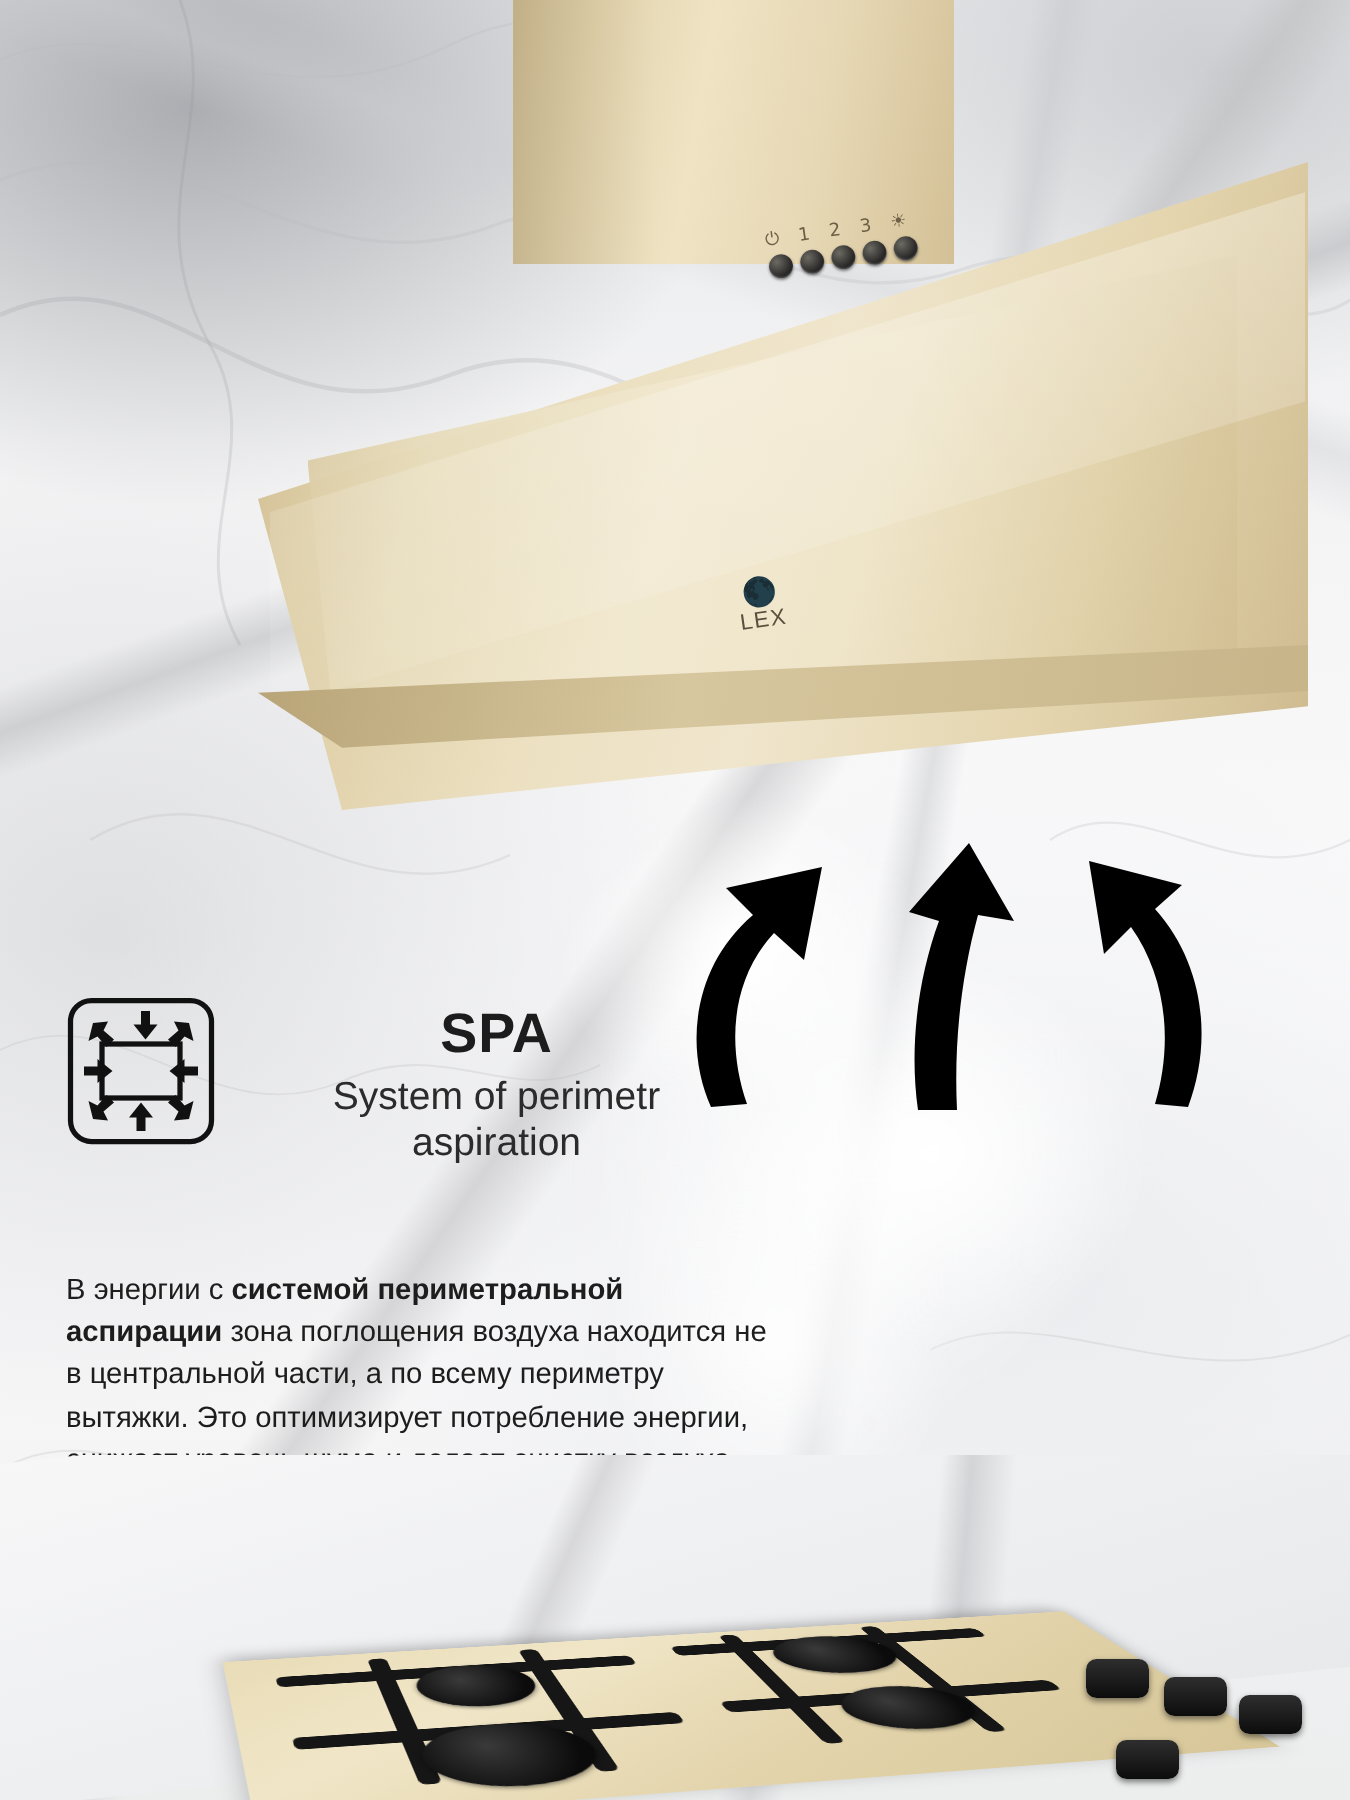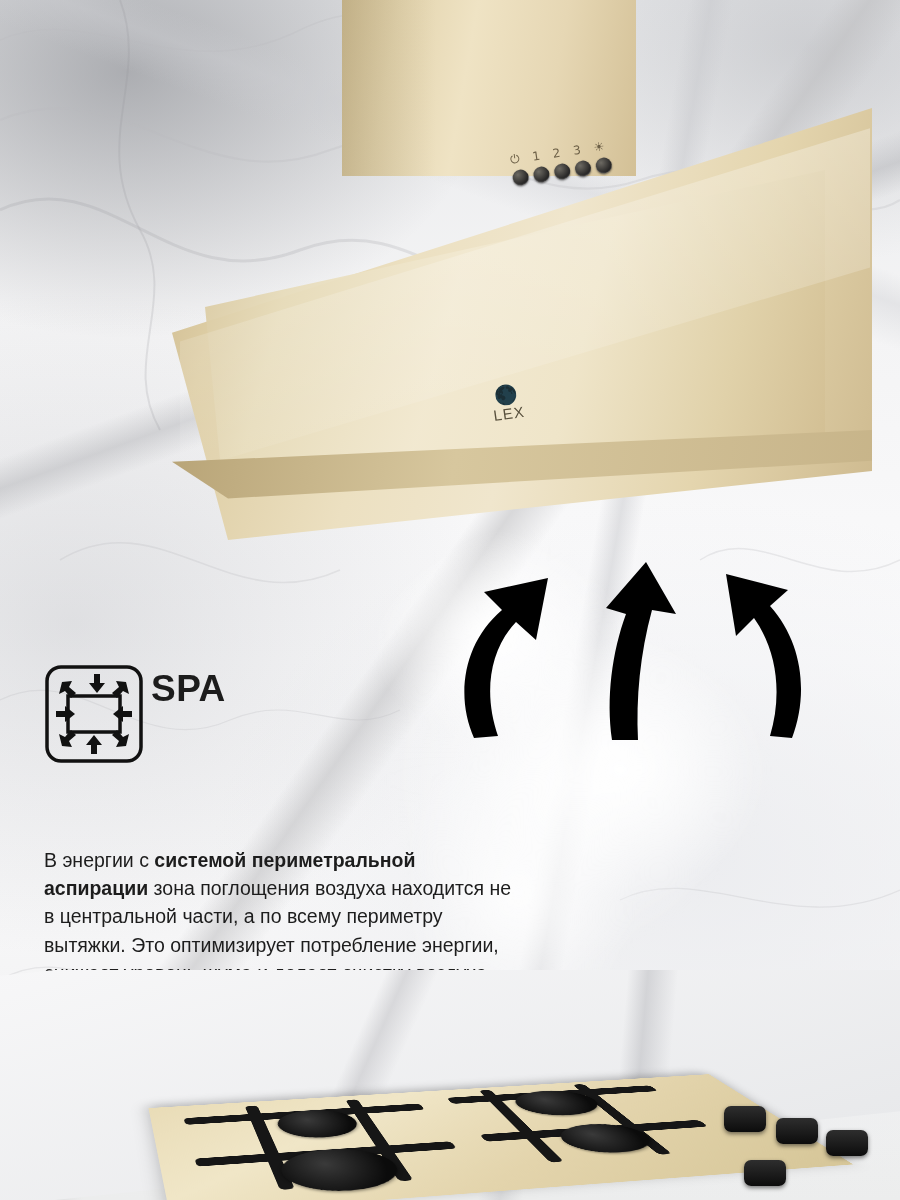--- a/index.html
+++ b/index.html
@@ -169,21 +169,21 @@
   }
 
   
   .spa-block {
     position: absolute;
     left: 44px;
     top: 664px;
     width: 470px;
     display: flex;
     align-items: flex-start;
-    gap: 7px;
+    gap: 22px;
     text-align: center;
   }
   .spa-icon {
     width: 100px;
     height: 100px;
     flex: 0 0 auto;
   }
   .spa-text {
     padding-top: 6px;
   }
@@ -336,20 +336,21 @@
         <path d="M12,47 l0,6 9,0 0,5 10,-8 -10,-8 0,5 -9,0 z"></path>
         <path d="M88,47 l0,6 -9,0 0,5 -10,-8 10,-8 0,5 9,0 z"></path>
         <path d="M18,18 l10,-1 -3,6 7,6 -5,5 -6,-7 -6,3 z"></path>
         <path d="M82,18 l-10,-1 3,6 -7,6 5,5 6,-7 6,3 z"></path>
         <path d="M18,82 l10,1 -3,-6 7,-6 -5,-5 -6,7 -6,-3 z"></path>
         <path d="M82,82 l-10,1 3,-6 -7,-6 5,-5 6,7 6,-3 z"></path>
       </g>
     </svg>
     <div class="spa-text">
       <div class="spa-title">SPA</div>
+      <div class="spa-sub">System of perimetr aspiration</div>
     </div>
   </div>
 
   <p class="desc"><span>В энергии с </span><b>системой периметральной аспирации</b><span> зона поглощения воздуха находится не в центральной части, а по всему периметру вытяжки. Это оптимизирует потребление энергии, снижает уровень шума и делает очистку воздуха более эффективной.</span></p>
 
   <div class="cooktop-wrap">
     <div class="counter"></div>
     <div class="hob">
       <div class="grate" style="left:40px;  top:30px;  width:300px; height:16px;"></div>
       <div class="grate" style="left:40px;  top:120px; width:300px; height:16px;"></div>

